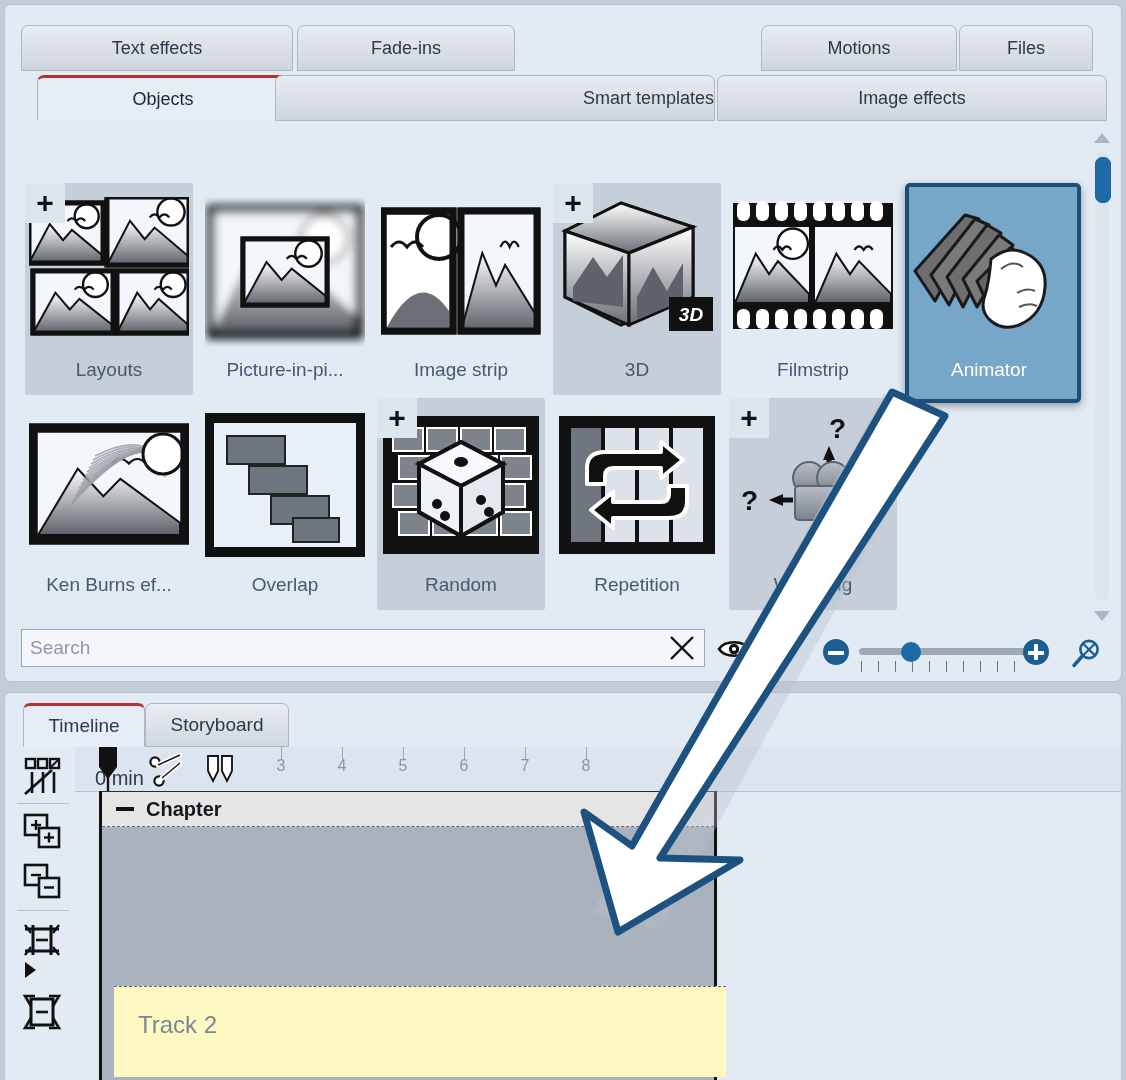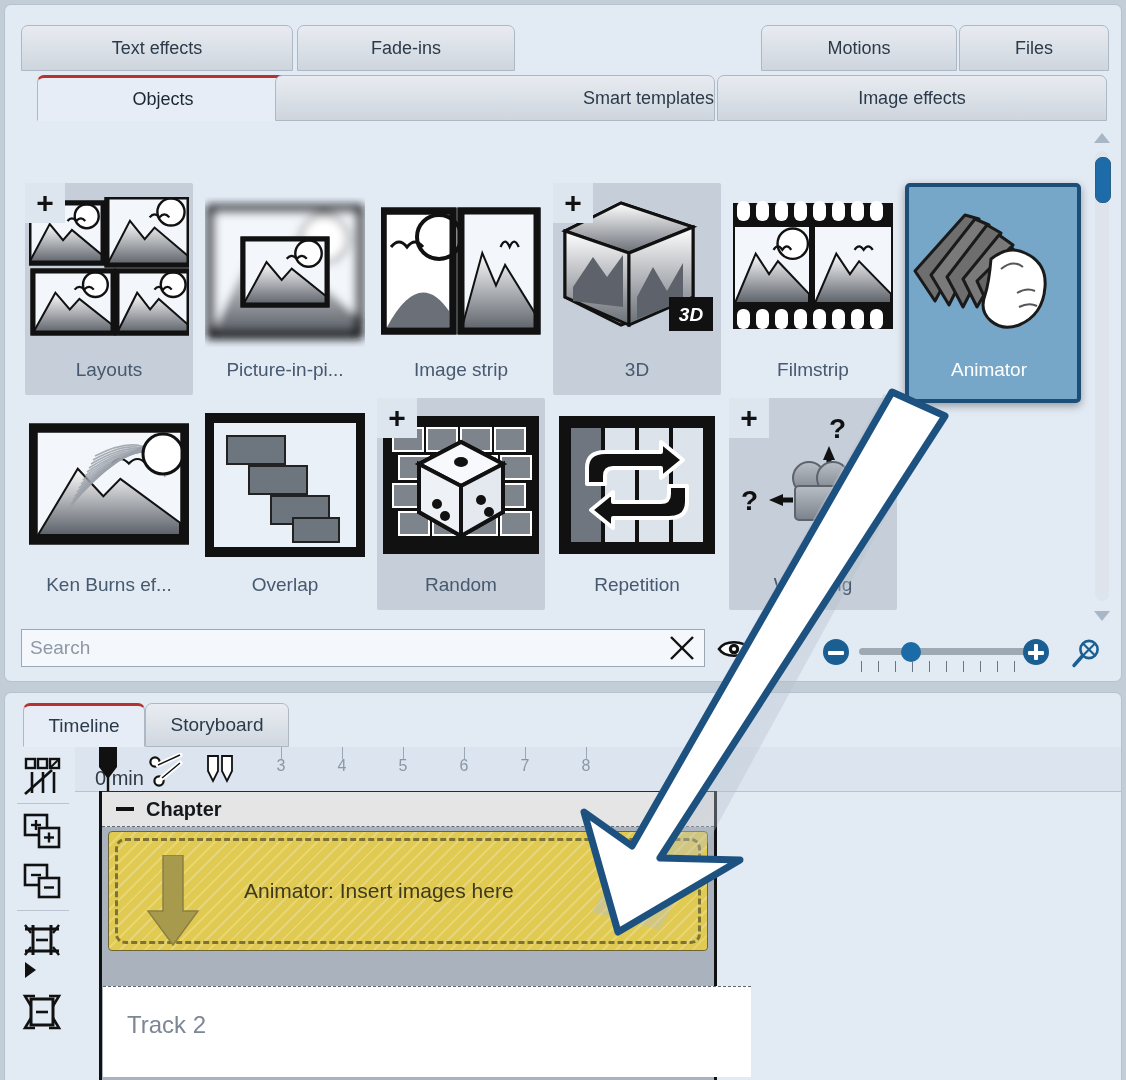--- a/index.html
+++ b/index.html
@@ -167,22 +167,22 @@
     position:absolute;left:6px;top:40px;width:600px;height:120px;
     background:#e0ca52;
     background-image:repeating-linear-gradient(135deg, rgba(255,255,255,.22) 0 2px, transparent 2px 9px);
     border:1px solid #6e6430;border-radius:4px;box-sizing:border-box;
   }
   #dz-inner{position:absolute;left:6px;top:6px;right:6px;bottom:6px;
             border:3px dashed #7d7236;border-radius:10px;
             display:flex;align-items:center;}
   #dz-arrow{position:absolute;left:26px;top:14px;width:58px;height:92px;}
   #dz-text{margin-left:126px;font-size:21px;color:#3f3a1c;}
-  #track2{position:absolute;left:1px;top:195px;width:100%;height:90px;background:#ffffff;
-          border-top:1px dashed #5c6874;padding-left:36px;}
+  #track2{position:absolute;left:12px;top:195px;width:100%;height:90px;background:#fef9c3;
+          border-top:1px dashed #5c6874;}
   #track2-label{position:absolute;left:24px;top:24px;font-size:24px;color:#7c8694;}
 
   
   #bigarrow{position:absolute;left:540px;top:170px;width:586px;height:790px;
             pointer-events:none;z-index:50;}
 </style>
 </head>
 <body>
 
 <div id="app">
@@ -192,21 +192,21 @@
     <div class="tabrow" id="row1">
         <div class="tab" style="left: 16px; width: 272px;">
           <span>Text effects</span>
         </div>
         <div class="tab" style="left: 292px; width: 218px;">
           <span>Fade-ins</span>
         </div>
         <div class="tab" style="left: 756px; width: 196px;">
           <span>Motions</span>
         </div>
-        <div class="tab" style="left: 954px; width: 150px;">
+        <div class="tab" style="left: 954px; width: 134px;">
           <span>Files</span>
         </div>
       </div>
     <div class="tabrow" id="row2">
         <div class="tab active" style="left: 16px; width: 252px; margin-left: 16px;">
           <span>Objects</span>
         </div>
         <div class="tab" style="left: 270px; width: 440px; justify-content: flex-end;">
           <span>Smart templates</span>
         </div>
@@ -714,30 +714,20 @@
           <div class="tick" style="left: 511px;"></div>
           <div class="tnum" style="left: 511px;">8</div>
         </div>
 
       <div id="tracks">
         <div id="chapter-row">
           <div id="chapter-minus"></div>
           <div id="chapter-label">Chapter</div>
         </div>
 
-        <div id="dropzone">
-          <div id="dz-inner">
-            <div id="dz-arrow">
-              <svg width="58" height="92" viewBox="0 0 58 92">
-                <polygon points="19,0 39,0 39,56 54,56 29,90 4,56 19,56" fill="#a79a4d" stroke="#8c8040" stroke-width="1.5"></polygon>
-              </svg>
-            </div>
-            <div id="dz-text">Animator: Insert images here</div>
-          </div>
-        </div>
 
         <div id="track2">
           <div id="track2-label">Track 2</div>
         </div>
       </div>
     </div>
   </div>
 
   <div id="bigarrow">
     <svg width="586" height="790" viewBox="0 0 586 790">

